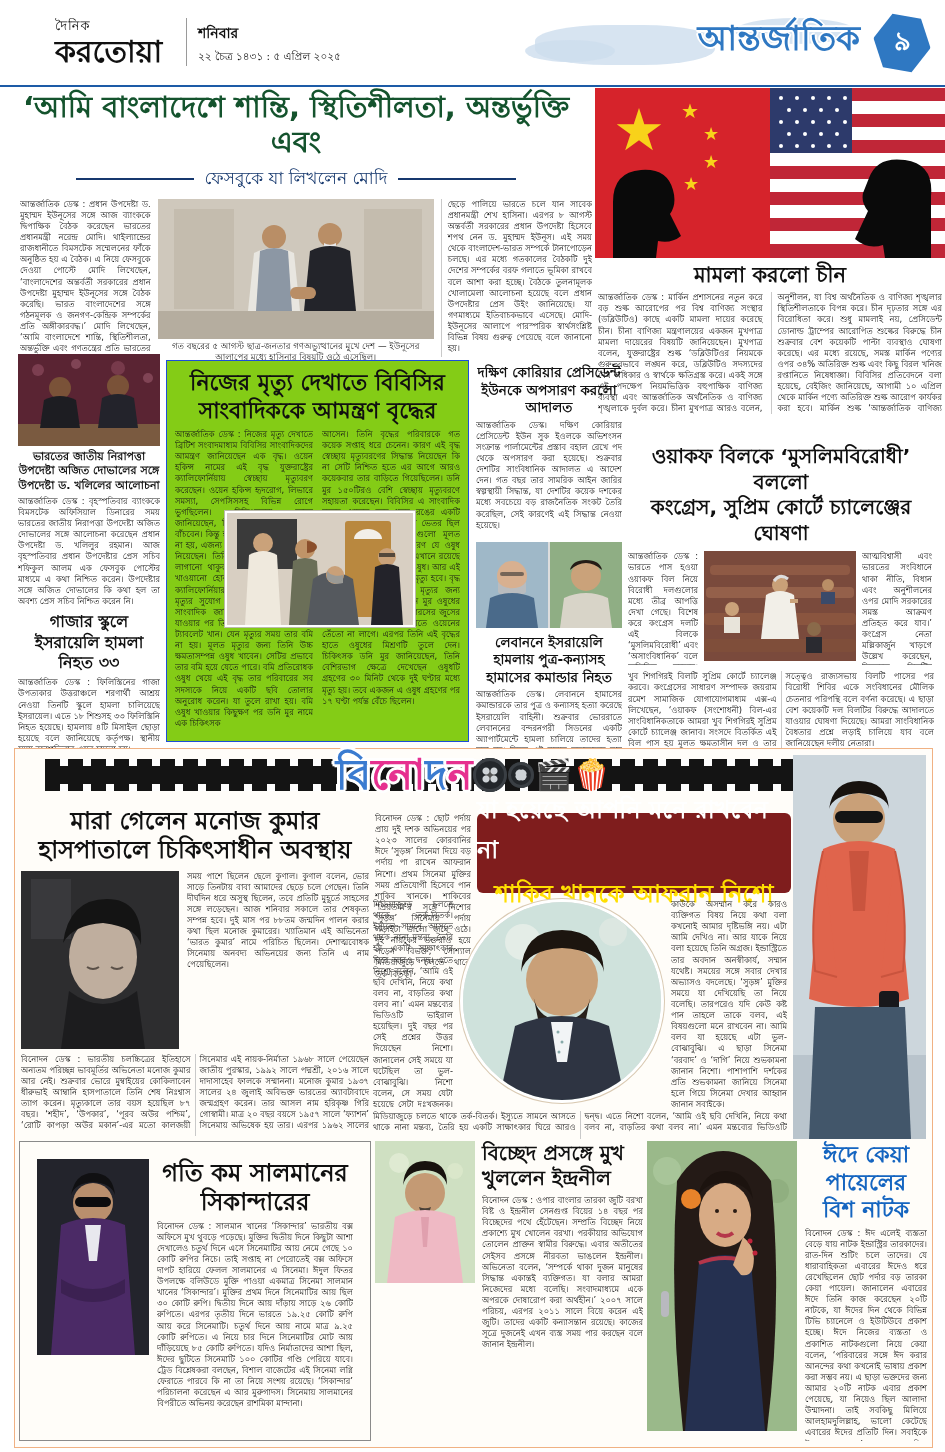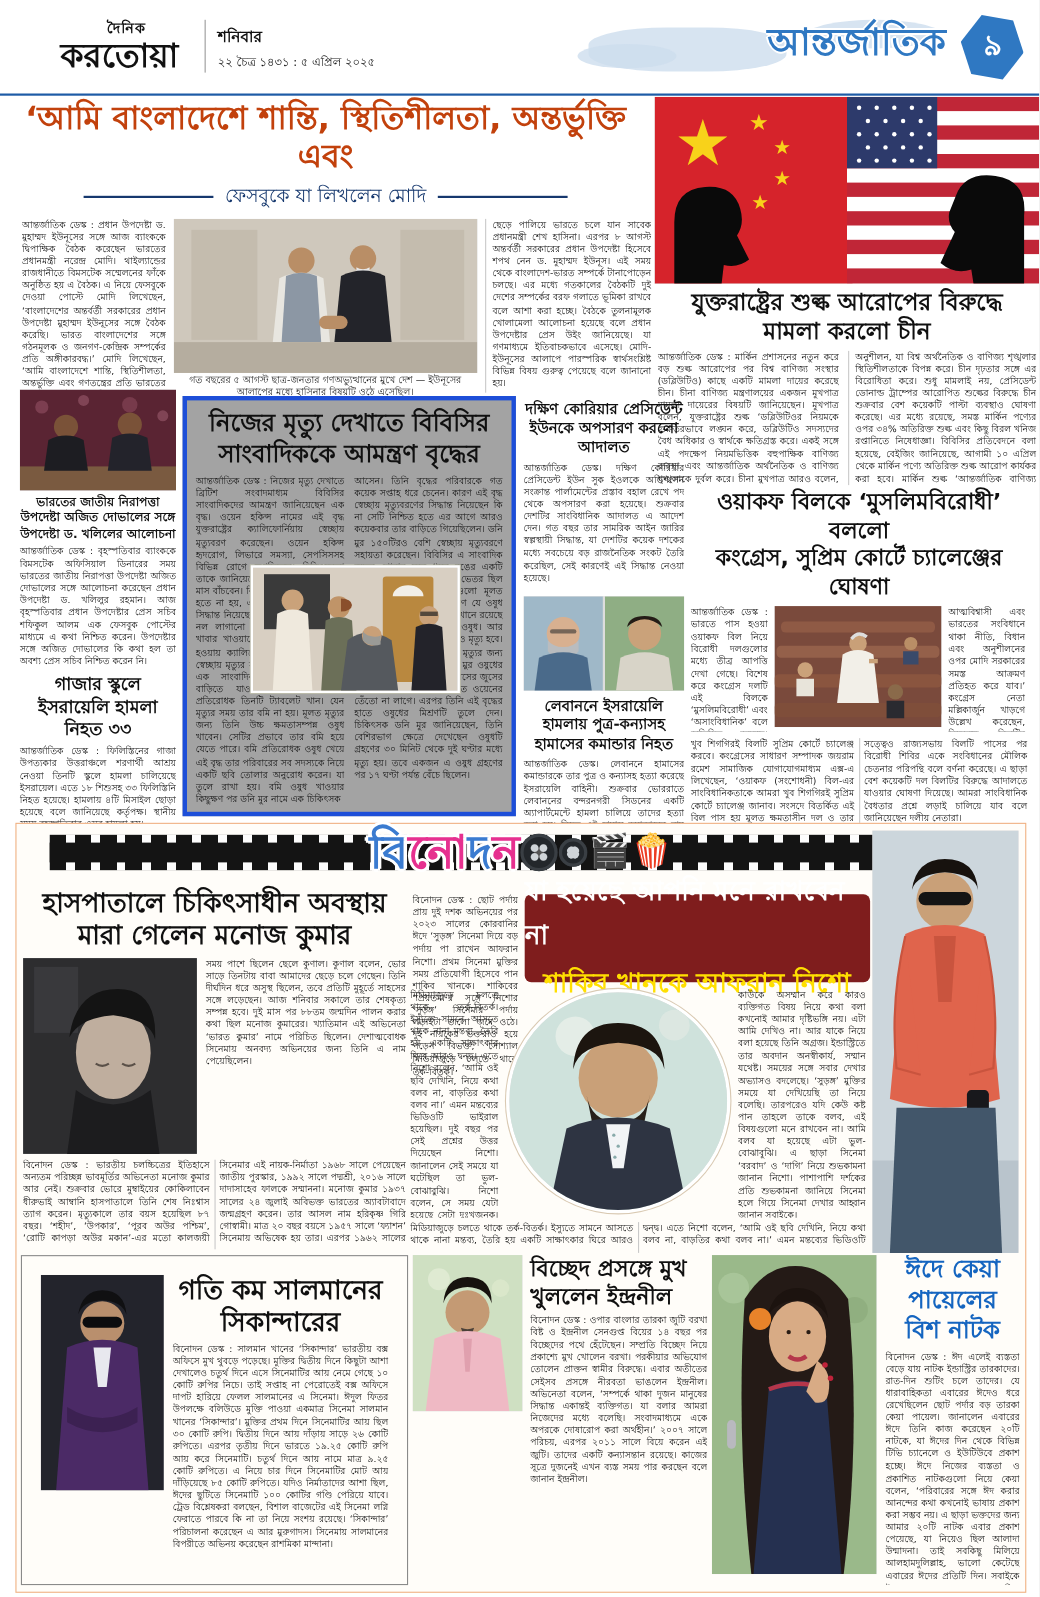--- a/index.html
+++ b/index.html
@@ -1,26 +1,26 @@
 <!DOCTYPE html>
 <html><head>
 <meta charset="utf-8">
 <style>
   html,body{margin:0;padding:0;background:#e9e9e9;}
   .page{position:relative;width:945px;height:1452px;background:#ffffff;margin:0 auto;
         font-family:"DejaVu Sans","Liberation Sans",sans-serif;color:#111;overflow:hidden;}
   .abs{position:absolute;}
   .b83{font-size:8.3px;line-height:1.34;text-align:justify;color:#151515;overflow:hidden;}
   .cols2{column-count:2;column-gap:9px;column-rule:1px solid #c9c9c9;}
-  .hl-red{color:#c2410c;font-weight:bold;text-align:center;font-size:29px;line-height:1.22;}
+  .hl-red{color:#14532d;font-weight:bold;text-align:center;font-size:29px;line-height:1.22;}
   .hl-blk{color:#101010;font-weight:bold;text-align:center;}
   .line{display:block;}
   
   .header{position:absolute;left:0;top:0;width:945px;height:85px;border-bottom:2px solid #1d5ba6;background:#fff;}
-  .mast-small{font-size:13px;font-weight:bold;text-align:center;letter-spacing:1px;}
+  .mast-small{font-size:13px;font-weight:normal;text-align:left;letter-spacing:1px;}
   .mast-big{font-size:30px;font-weight:bold;line-height:1.0;}
   .vdiv{position:absolute;width:1px;background:#9a9a9a;}
   .day{font-size:14px;font-weight:bold;}
   .date{font-size:10.5px;margin-top:3px;}
   .wblob{position:absolute;background:#cdddee;border-radius:50%;opacity:.8;}
   .section-title{font-size:34px;font-weight:bold;color:#2f78c2;
     text-shadow:-2px 0 #fff,2px 0 #fff,0 -2px #fff,0 2px #fff, -1px -1px #fff,1px 1px #fff;}
   .hexa{width:58px;height:58px;background:#2f78c2;clip-path:polygon(25% 3%,75% 3%,100% 50%,75% 97%,25% 97%,0 50%);
         transform:rotate(10deg);display:flex;align-items:center;justify-content:center;}
   .hexa span{color:#fff;font-size:26px;font-weight:bold;transform:rotate(-10deg);}
@@ -28,21 +28,21 @@
   .subhead-row{display:flex;align-items:center;justify-content:center;gap:10px;margin-top:4px;}
   .subhead-row .rule{height:2px;background:#16386e;width:118px;}
   .subhead{font-size:17px;font-weight:normal;color:#16386e;white-space:nowrap;text-align:center;}
   .photo{position:relative;overflow:hidden;background:#ddd;}
   .caption{font-size:8.6px;color:#222;line-height:1.3;margin-top:2px;text-align:center;}
   
   .hl-china{font-size:21px;line-height:1.25;}
   .hl-mid{font-size:13.5px;line-height:1.3;}
   .hl-waqf{font-size:20px;line-height:1.28;}
   
-  .bbcbox{border:4px solid #1d4ed8;background:#a3a3a3;}
+  .bbcbox{border:1px solid #1d4ed8;background:#84cc16;}
   .bbc-grid{display:grid;grid-template-columns:1fr 1fr;gap:9px;}
   
   .entbox{border:1px solid #f0b183;background:#fffdf9;}
   .strip{position:absolute;background:
      repeating-linear-gradient(90deg,#141414 0 15px,#fdfdfd 15px 23px) 0 0/100% 7px no-repeat,
      repeating-linear-gradient(90deg,#141414 0 15px,#fdfdfd 15px 23px) 0 100%/100% 7px no-repeat,
      #141414;height:32px;}
   .binodon{font-size:42px;font-weight:bold;line-height:1;
     text-shadow:-3px 0 #fff,3px 0 #fff,0 -3px #fff,0 3px #fff,-2px -2px #fff,2px 2px #fff,-2px 2px #fff,2px -2px #fff;}
   .ltr-blue{color:#3a7bd0;} .ltr-pink{color:#e6308f;}
@@ -163,21 +163,20 @@
           <circle cx="218" cy="58" r="2"></circle>
           <circle cx="234" cy="58" r="2"></circle>
           <circle cx="250" cy="58" r="2"></circle>
       </g>
       <path d="M18 170 v-56 q0 -30 28 -32 q26 -2 32 20 q4 14 -3 24 l11 22 q-10 8 -23 5 l-2 17 z" fill="#0a0a0a"></path>
       <path d="M336 170 v-62 q3 -32 -26 -36 q-28 -4 -36 18 l-6 15 q-2 10 5 18 l-13 28 q13 11 28 6 l2 13 z" fill="#0a0a0a"></path>
     </svg>
   </div>
   <div class="abs" style="left:598px;top:262px;width:344px;">
     <div class="hl-blk hl-china">
-      <span class="line">যুক্তরাষ্ট্রের শুল্ক আরোপের বিরুদ্ধে</span>
       <span class="line">মামলা করলো চীন</span>
     </div>
     <div style="display:flex;gap:8px;margin-top:4px;">
       <div class="b83" style="width:168px;height:122px;">আন্তর্জাতিক ডেস্ক : মার্কিন প্রশাসনের নতুন করে বড় শুল্ক আরোপের পর বিশ্ব বাণিজ্য সংস্থার (ডব্লিউটিও) কাছে একটি মামলা দায়ের করেছে চীন। চীনা বাণিজ্য মন্ত্রণালয়ের একজন মুখপাত্র মামলা দায়েরের বিষয়টি জানিয়েছেন। মুখপাত্র বলেন, যুক্তরাষ্ট্রের শুল্ক ‘ডব্লিউটিওর নিয়মকে গুরুতরভাবে লঙ্ঘন করে, ডব্লিউটিও সদস্যদের বৈধ অধিকার ও স্বার্থকে ক্ষতিগ্রস্ত করে। একই সঙ্গে এই পদক্ষেপ নিয়মভিত্তিক বহুপাক্ষিক বাণিজ্য ব্যবস্থা এবং আন্তর্জাতিক অর্থনৈতিক ও বাণিজ্য শৃঙ্খলাকে দুর্বল করে। চীনা মুখপাত্র আরও বলেন, এটি একটি সাধারণ একতরফা গুন্ডামিমূলক</div>
       <div class="b83" style="width:168px;height:122px;border-left:1px solid #c9c9c9;padding-left:6px;">অনুশীলন, যা বিশ্ব অর্থনৈতিক ও বাণিজ্য শৃঙ্খলার স্থিতিশীলতাকে বিপন্ন করে। চীন দৃঢ়তার সঙ্গে এর বিরোধিতা করে। শুধু মামলাই নয়, প্রেসিডেন্ট ডোনাল্ড ট্রাম্পের আরোপিত শুল্কের বিরুদ্ধে চীন শুক্রবার বেশ কয়েকটি পাল্টা ব্যবস্থাও ঘোষণা করেছে। এর মধ্যে রয়েছে, সমস্ত মার্কিন পণ্যের ওপর ৩৪% অতিরিক্ত শুল্ক এবং কিছু বিরল খনিজ রপ্তানিতে নিষেধাজ্ঞা। বিবিসির প্রতিবেদনে বলা হয়েছে, বেইজিং জানিয়েছে, আগামী ১০ এপ্রিল থেকে মার্কিন পণ্যে অতিরিক্ত শুল্ক আরোপ কার্যকর করা হবে। মার্কিন শুল্ক ‘আন্তর্জাতিক বাণিজ্য নিয়মের সাথে সঙ্গতিপূর্ণ নয়’।</div>
     </div>
   </div>
 
   <div class="abs" style="left:18px;top:354px;width:142px;">
     <div class="photo" style="width:142px;height:92px;">
@@ -289,22 +288,22 @@
         <span class="ltr-blue">বি</span><span class="ltr-pink">নো</span><span class="ltr-blue">দ</span><span class="ltr-pink">ন</span>
       </div>
       <div class="reel"></div>
       <div class="reel" style="width:26px;height:26px;"></div>
       <div class="icon-emoji">🎬</div>
       <div class="icon-emoji">🍿</div>
     </div>
 
     <div class="abs" style="left:6px;top:58px;width:348px;">
       <div class="hl-blk hl-ent">
+        <span class="line">মারা গেলেন মনোজ কুমার</span>
         <span class="line">হাসপাতালে চিকিৎসাধীন অবস্থায়</span>
-        <span class="line">মারা গেলেন মনোজ কুমার</span>
       </div>
       <div style="display:flex;gap:8px;margin-top:6px;">
         <div class="photo" style="width:158px;height:178px;flex:none;">
           <svg viewBox="0 0 158 178" width="158" height="178" preserveAspectRatio="none">
             <rect width="158" height="178" fill="#2d2d2f"></rect>
             <rect x="10" y="8" width="40" height="60" fill="#3c3c40" opacity=".8"></rect>
             <ellipse cx="82" cy="86" rx="34" ry="42" fill="#bfae9e"></ellipse>
             <path d="M42 72 q6 -44 44 -44 q36 0 34 46 q-4 -18 -38 -22 q-30 2 -40 20 z" fill="#141414"></path>
             <path d="M48 120 q34 26 68 0 l8 58 h-84 z" fill="#1c1c1e"></path>
             <path d="M66 96 q6 4 12 0 M90 96 q6 4 12 0" stroke="#5a5048" stroke-width="2" fill="none"></path>

